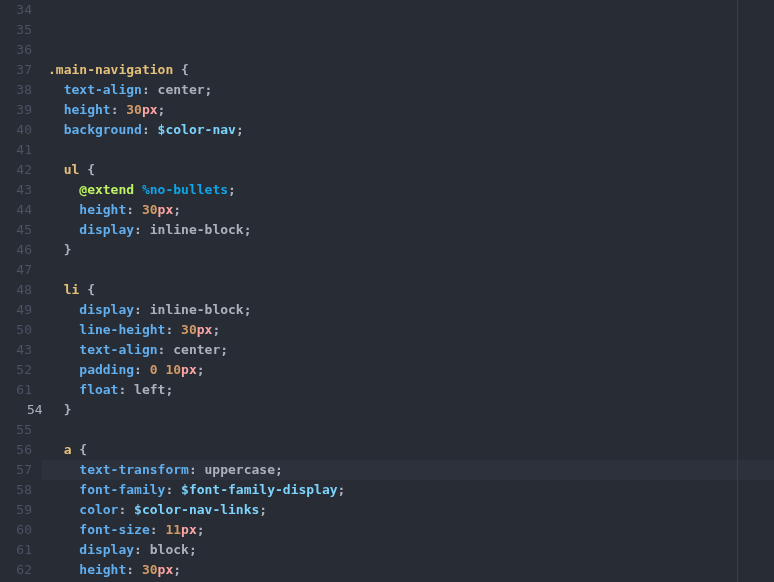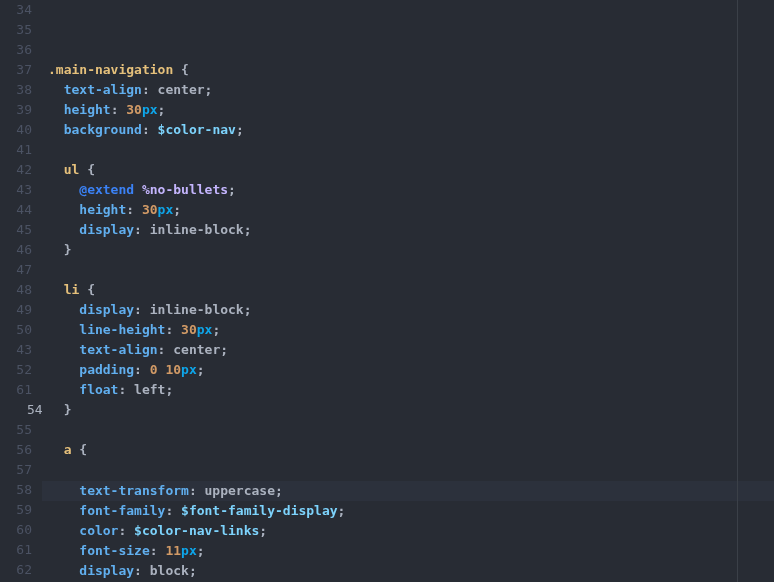--- a/index.html
+++ b/index.html
@@ -38,40 +38,39 @@
     position: relative;
     white-space: pre;
   }
   .line {
     height: 20px;
     padding-left: 6px;
     font-weight: bold;
   }
   .line.hl {
     background: #2c313c;
-    margin-top: 21px;
   }
   .ruler {
     position: absolute;
     top: 0;
     bottom: 0;
     left: 695px;
     width: 1px;
     background: #3b4048;
   }
   
   .c-sel   { color: #e5c07b; }  
   .c-punc  { color: #abb2bf; }  
   .c-prop  { color: #61afef; }  
   .c-val   { color: #abb2bf; text-align: center; }  
   .c-num   { color: #d19a66; }  
-  .c-unit  { color: #0ea5e9; }  
-  .c-kw    { color: #3b82f6; }  
+  .c-unit  { color: #fca5a5; }  
+  .c-kw    { color: #bef264; }  
   .c-var   { color: #7dd3fc; }  
-  .c-ph    { color: #c4b5fd; }  
+  .c-ph    { color: #0ea5e9; }  
 </style>
 </head>
 <body>
 
 <div class="editor">
   <div class="gutter">
       <div class="ln">34</div>
       <div class="ln">35</div>
       <div class="ln">36</div>
       <div class="ln">37</div>

